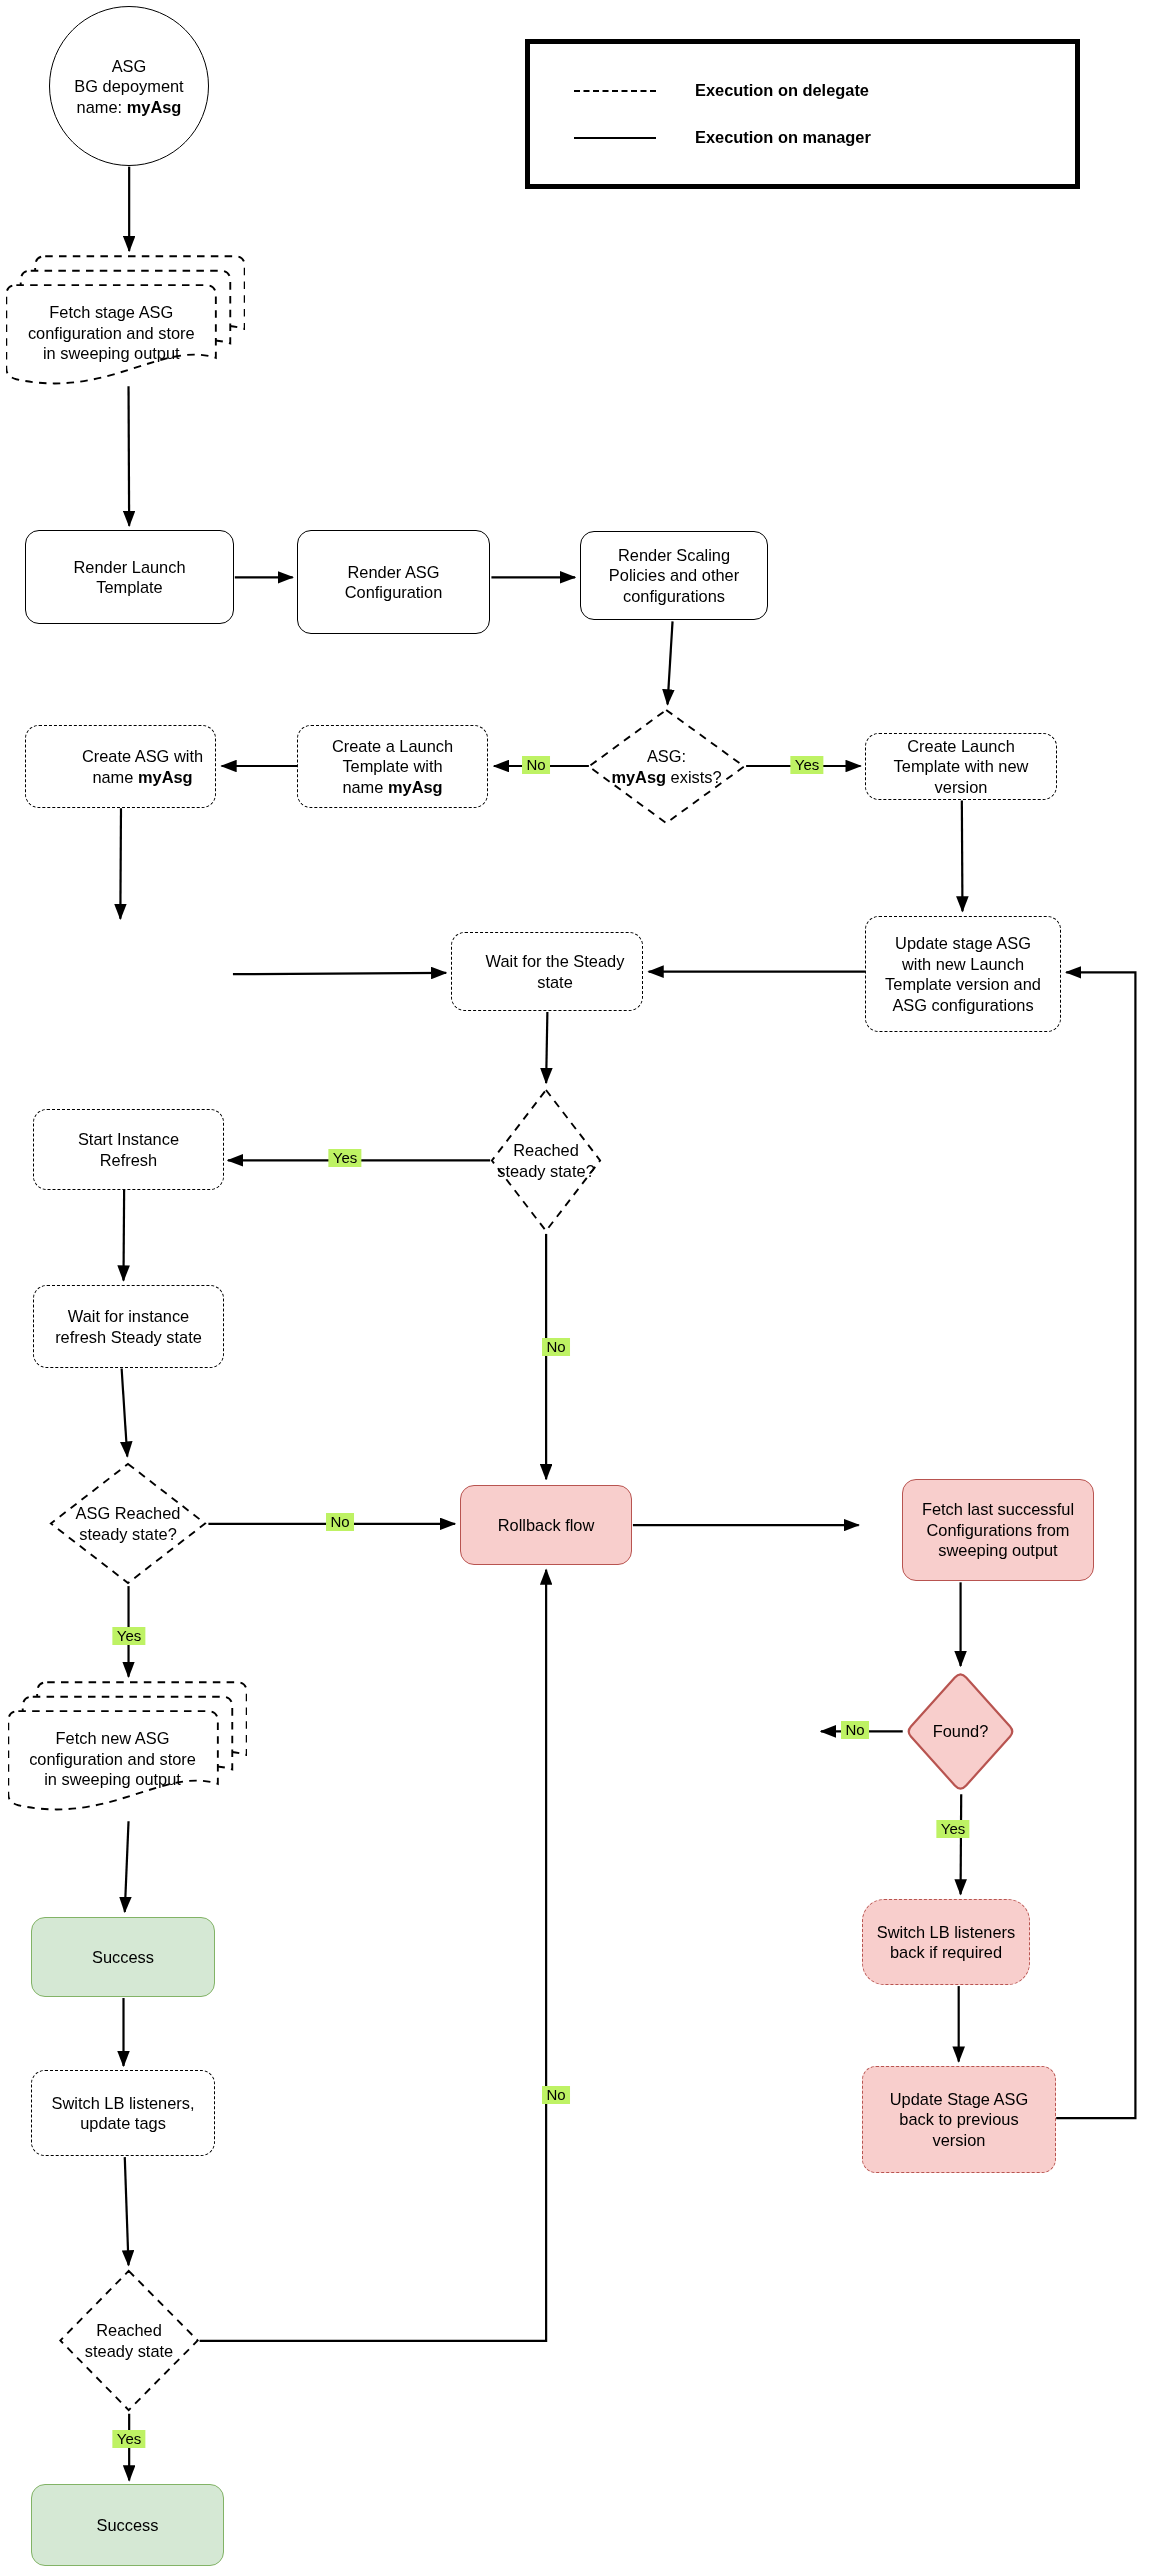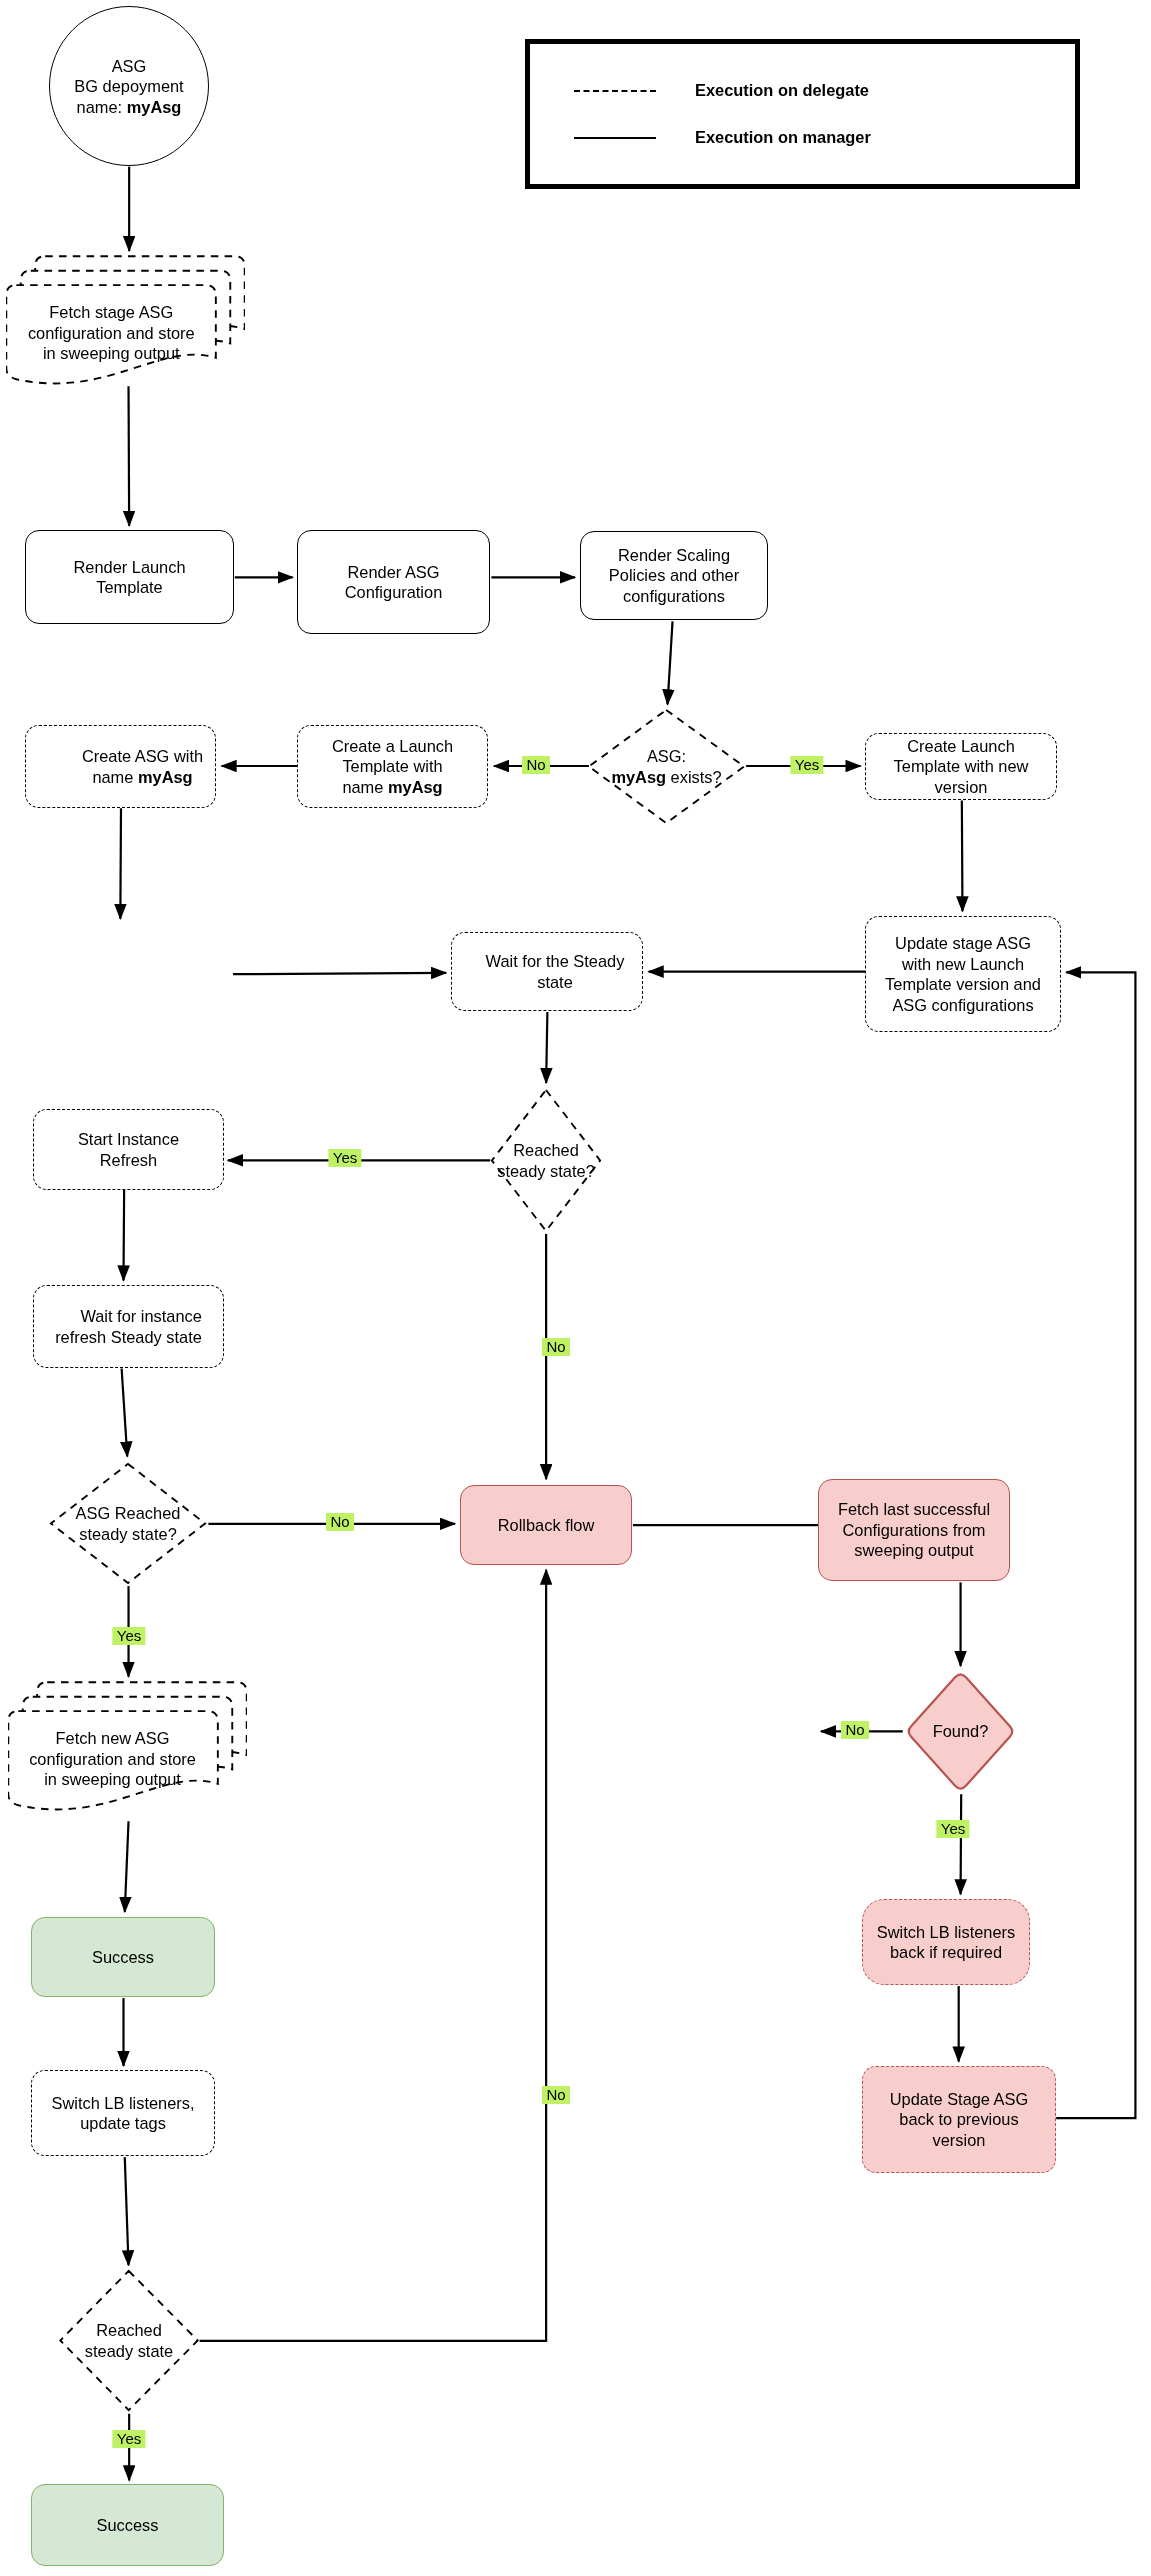--- a/index.html
+++ b/index.html
@@ -206,21 +206,21 @@
     </div>
   </div>
 
   <div class="node b-dashed rounded" style="left:33px;top:1109px;width:191px;height:81px;">
     <div>
       <div>Start Instance</div>
       <div>Refresh</div>
     </div>
   </div>
 
-  <div class="node b-dashed rounded" style="left:33px;top:1285px;width:191px;height:83px;text-align:right;">
+  <div class="node b-dashed rounded" style="left:33px;top:1285px;width:191px;height:83px;">
     <div>
       <div>Wait for instance</div>
       <div>refresh Steady state</div>
     </div>
   </div>
 
   <div class="diamond" style="left:49px;top:1462px;width:158px;height:123px;">
     <svg width="158" height="123" viewBox="0 0 252 196">
       <polygon class="poly-dashed" points="126,3 249,98 126,193 3,98"></polygon>
     </svg>
@@ -229,21 +229,21 @@
       <div>steady state?</div>
     </div>
   </div>
 
   <div class="node pink-solid rounded" style="left:460px;top:1485px;width:172px;height:80px;">
     <div>
       <div>Rollback flow</div>
     </div>
   </div>
 
-  <div class="node pink-solid rounded" style="left:818px;top:1479px;width:192px;height:102px;">
+  <div class="node pink-solid rounded" style="left:902px;top:1479px;width:192px;height:102px;">
     <div>
       <div>Fetch last successful</div>
       <div>Configurations from</div>
       <div>sweeping output</div>
     </div>
   </div>
 
   <div class="diamond" style="left:902px;top:1670px;width:117px;height:123px;">
     <svg width="117" height="123" viewBox="0 0 186 196">
       <path class="poly-pink" d="M 84 12 Q 93 2 102 12 L 172 90 Q 179 98 172 106 L 102 184 Q 93 194 84 184 L 14 106 Q 7 98 14 90 Z"></path>

